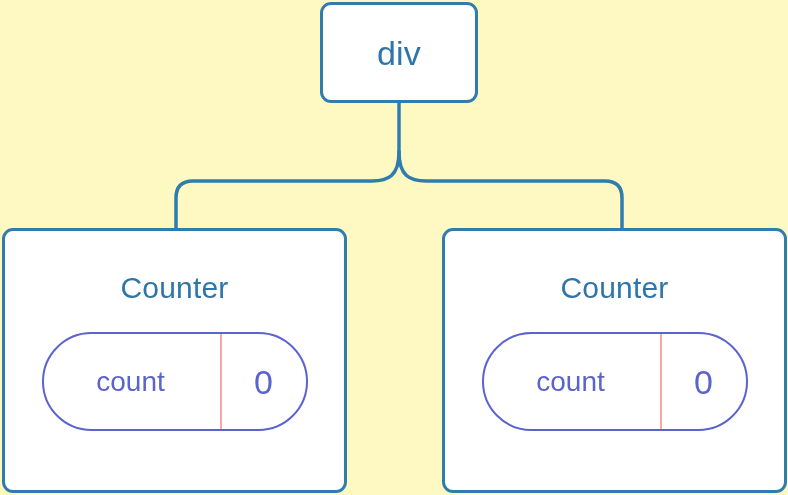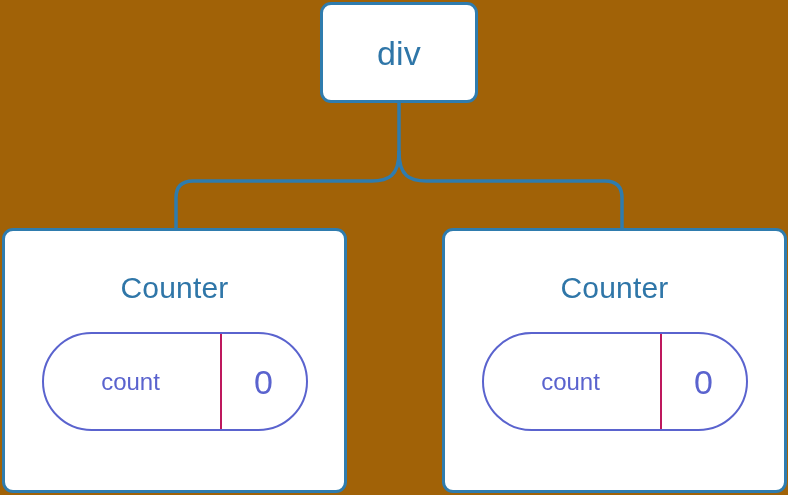--- a/index.html
+++ b/index.html
@@ -12,21 +12,21 @@
     height: 495px;
     overflow: hidden;
     font-family: "Liberation Sans", sans-serif;
     background: #4d6670;
   }
 
   #stage {
     position: relative;
     width: 788px;
     height: 495px;
-    background: #a16207;
+    background: #fef9c3;
   }
 
   
   #connectors {
     position: absolute;
     left: 0;
     top: 0;
     width: 788px;
     height: 495px;
     z-index: 1;
@@ -87,22 +87,22 @@
     display: flex;
     align-items: stretch;
     background: #ffffff;
     overflow: hidden;
   }
   .state-key {
     flex: 0 0 174px;
     display: flex;
     align-items: center;
     justify-content: center;
-    border-right: 2px solid #be185d;
-    font-size: 24px;
+    border-right: 2px solid #fca5a5;
+    font-size: 28px;
     color: #5a63ce;
     line-height: 1;
     padding-right: 2px;
   }
   .state-value {
     flex: 1 1 auto;
     display: flex;
     align-items: center;
     justify-content: center;
     font-size: 34px;

